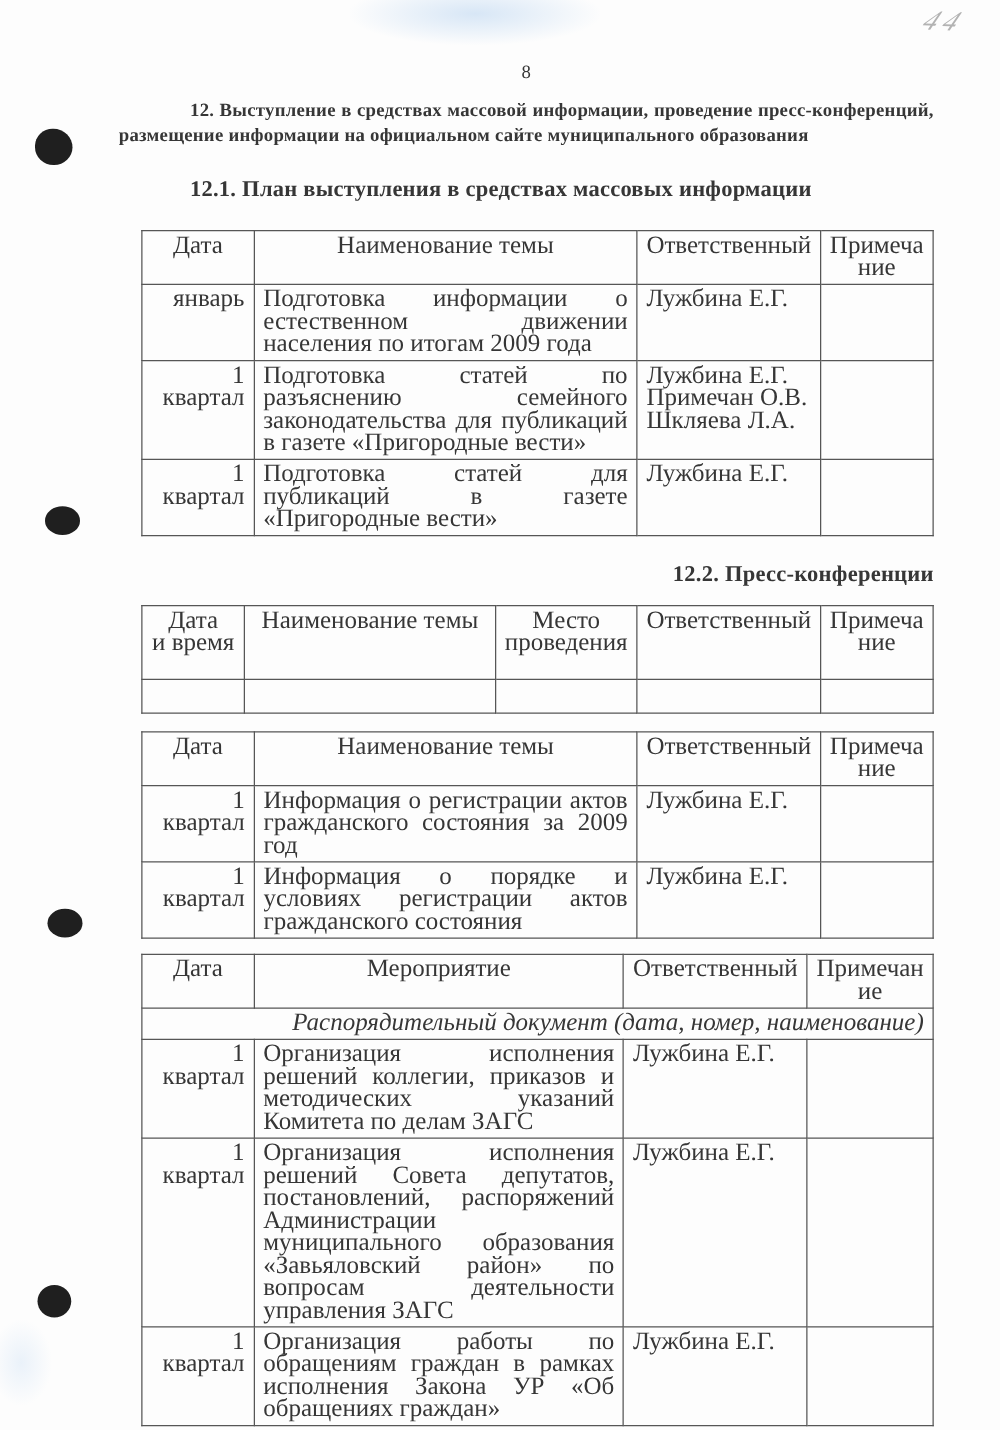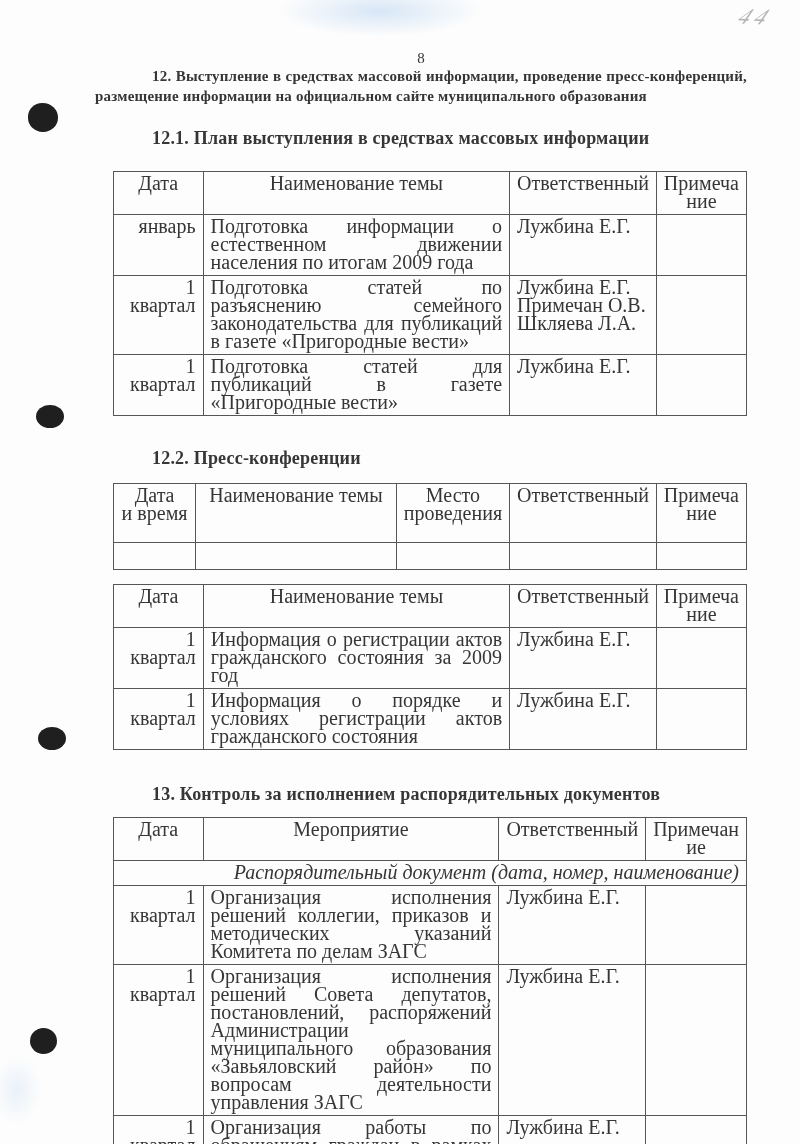--- a/index.html
+++ b/index.html
@@ -21,30 +21,30 @@
     padding-top: 50px;
     text-align: center;
     font-size: 15px;
   }
   .h-para {
     font-weight: bold;
     font-size: 15px;
     line-height: 19.5px;
     text-align: justify;
     text-indent: 57px;
-    margin: 0 0 0 0;
+    margin: 13px 0 0 0;
     letter-spacing: 0.2px;
   }
   .h-line {
     font-weight: bold;
     font-size: 18px;
     margin: 22px 0 0 57px;
     letter-spacing: 0.2px;
   }
-  .h-line.sp-lg { margin-top: 32px; }
+  .h-line.sp-lg { margin-top: 20px; text-align: right; }
   .h-line.sp-xl { margin-top: 34px; }
   table.doc {
     border-collapse: collapse;
     table-layout: fixed;
     margin: 22px 0 0 18px;
     border: 1.5px solid #4e4e4e;
   }
   table.doc.sp-sm { margin-top: 14px; }
   table.doc.sp-md { margin-top: 12px; }
   .doc td {
@@ -233,21 +233,20 @@
       <td class="c-date">1 квартал</td>
       <td class="c-topic">Информация о порядке и условиях регистрации актов гражданского состояния</td>
       <td class="c-resp">
         <span class="line">Лужбина Е.Г.</span>
       </td>
       <td></td>
     </tr>
   </tbody>
     </table>
 
-  <div class="h-line sp-xl">13. Контроль за исполнением распорядительных документов</div>
 
   <table class="doc sp-md">
     <colgroup>
       <col style="width:93px">
         <col style="width:348px">
         <col style="width:116px">
         <col style="width:81px">
     </colgroup>
     <tbody>
         <tr>

